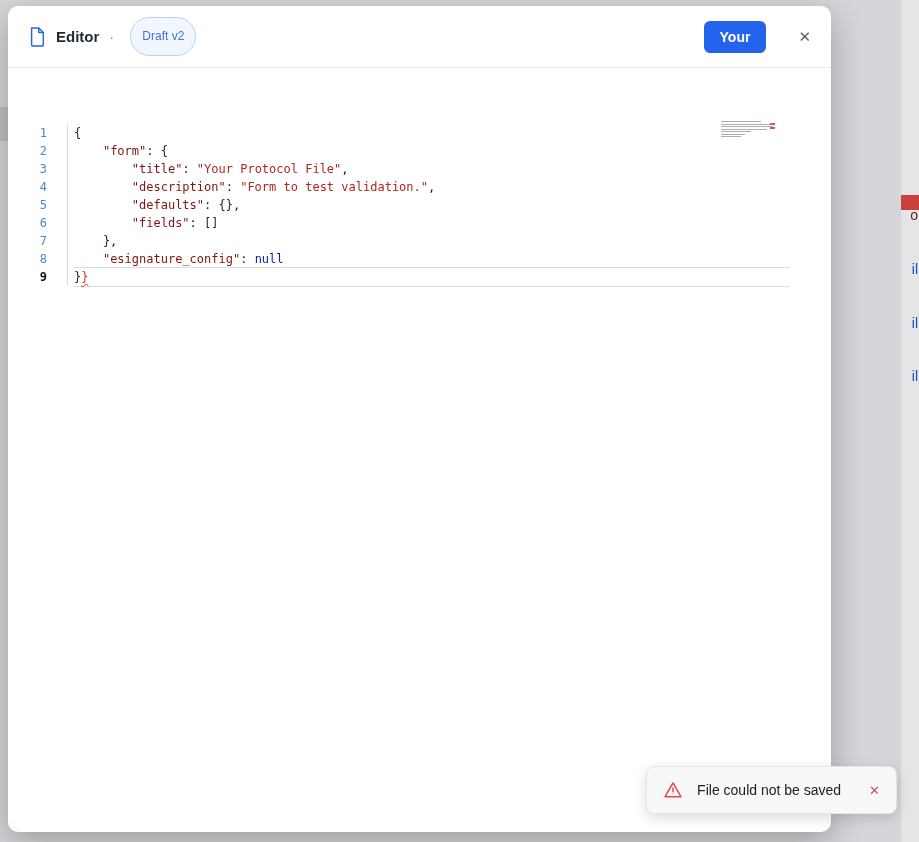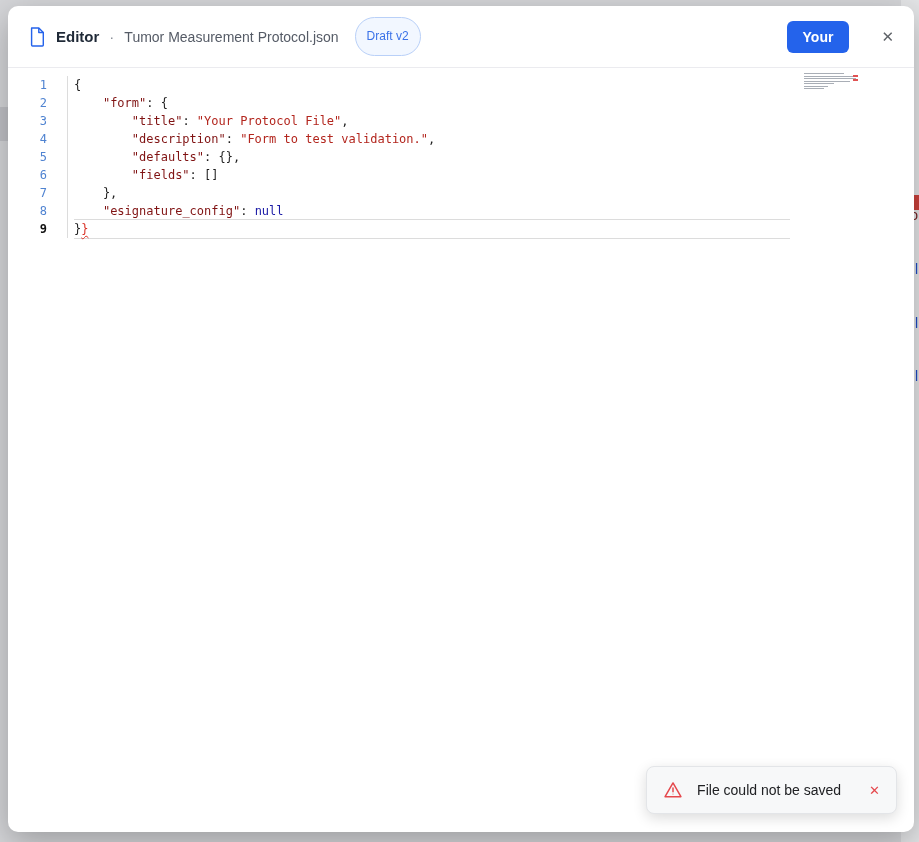--- a/index.html
+++ b/index.html
@@ -18,24 +18,24 @@
   .f0 { top:207px; color:#7f1d1d; }
   .f1 { top:261px; }
   .f2 { top:315px; }
   .f3 { top:368px; }
   .bg-left-seg { position:absolute; left:0; top:107px; width:8px; height:34px; background:#d7d7da; z-index:0; }
 
   .overlay { position:absolute; inset:0; background:rgba(31,41,55,0.12); z-index:1; }
 
   
   .modal {
-    position:absolute; left:8px; top:6px; width:906px; height:826px;
+    position:absolute; left:8px; top:6px; width:823px; height:826px;
     background:#ffffff; border-radius:10px;
     box-shadow:0 10px 34px rgba(0,0,0,0.28);
-    display:flex; flex-direction:column; overflow:hidden; z-index:2;
+    display:flex; flex-direction:column; overflow:hidden; z-index:2;gap:48px;
   }
   .modal-header {
     flex:0 0 62px; height:62px;
     display:flex; align-items:center; gap:10px;
     padding:0 20px;
     border-bottom:1px solid #ebebef;
   }
   .doc-icon { width:18px; height:22px; flex:0 0 auto; display:block; }
   .hdr-title { font-size:15px; font-weight:700; color:#1f2937; }
   .hdr-sep { font-size:15px; color:#8a8f98; }
@@ -133,21 +133,20 @@
 
 <div class="modal">
 
   <div class="modal-header">
     <svg class="doc-icon" viewBox="0 0 20 24" fill="none" stroke="#2563eb" stroke-width="1.6">
       <path d="M4 2 h8 l5 5 v14 a1 1 0 0 1 -1 1 H5 a1 1 0 0 1 -1 -1 Z" stroke-linejoin="round"></path>
       <path d="M12 2 v5 h5" stroke-linejoin="round"></path>
     </svg>
     <span class="hdr-title">Editor</span>
     <span class="hdr-sep">·</span>
-    <span class="hdr-filename">Tumor Measurement Protocol.json</span>
     <span class="badge">Draft v2</span>
     <span class="hdr-spacer"></span>
     <button class="save-btn">Your</button>
     <button class="close-btn">✕</button>
   </div>
 
   <div class="editor">
     <div class="code-wrap">
       <div class="gutter">
           <div class="ln">1</div>

